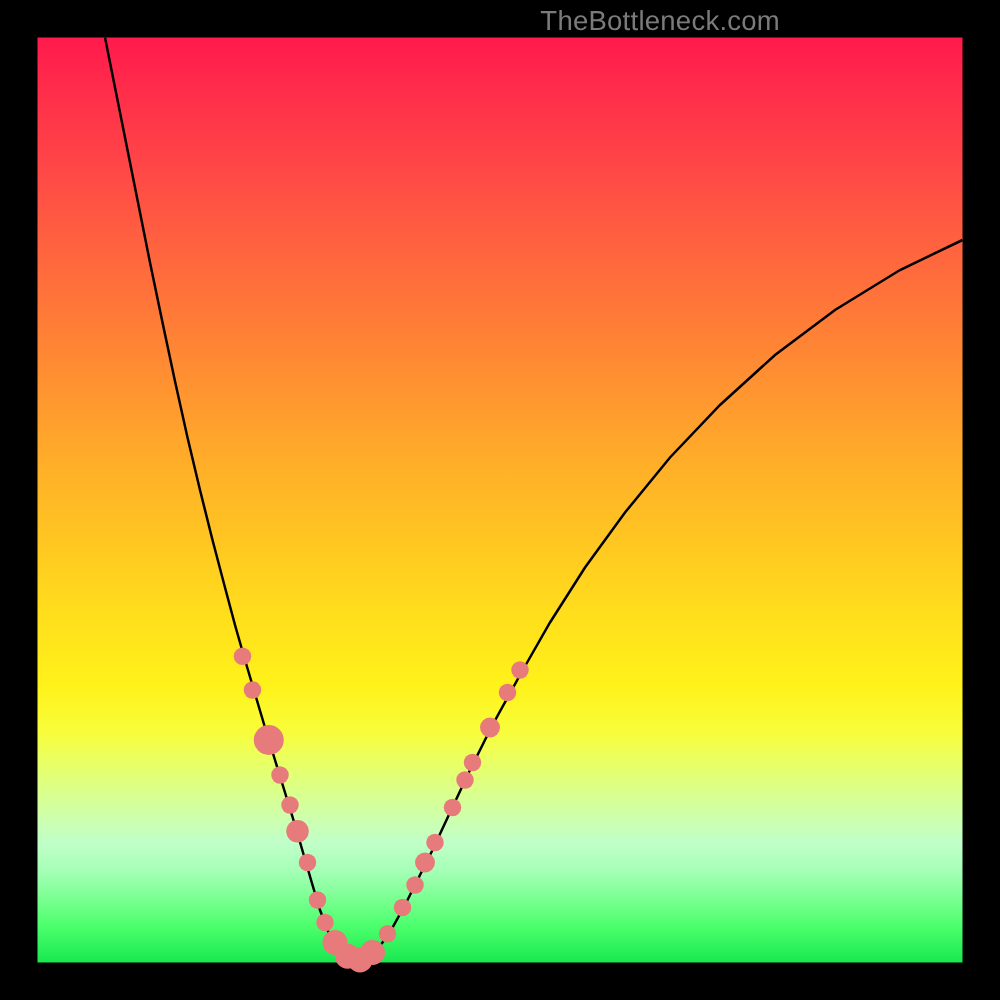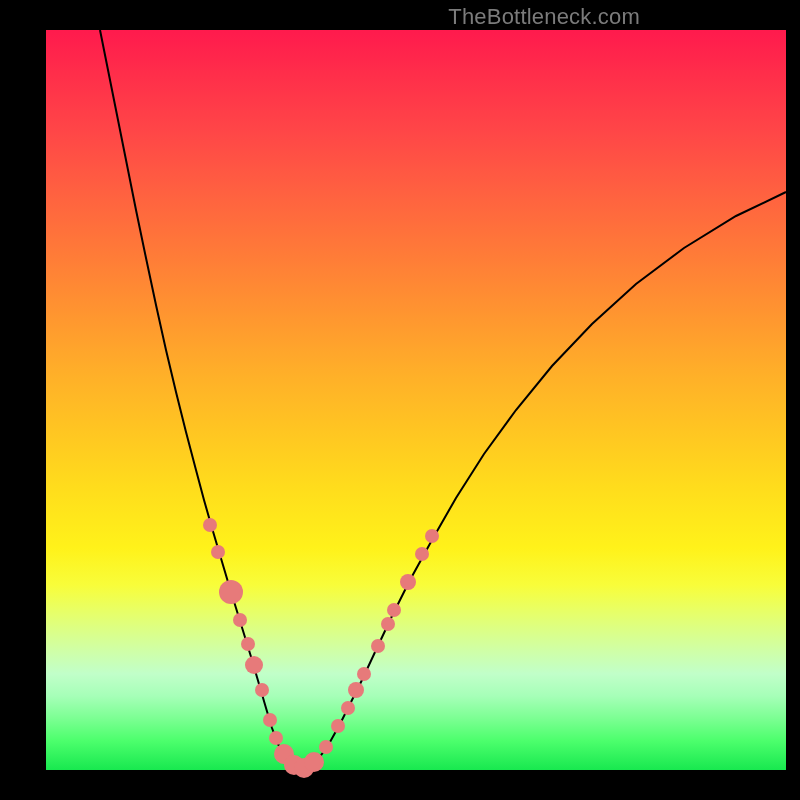--- a/index.html
+++ b/index.html
@@ -6,21 +6,21 @@
     margin: 0;
     padding: 0;
     width: 800px;
     height: 800px;
     overflow: hidden;
     background: #000;
     font-family: Arial, Helvetica, sans-serif;
   }
   .frame {
     position: absolute;
-    left: 16px; top: 0;
+    left: 0; top: 0;
     width: 636px; height: 800px;
     background: #000;
   }
   .plot {
     position: absolute;
     left: 30px;
     top: 30px;
     width: 740px;
     height: 740px;
     

